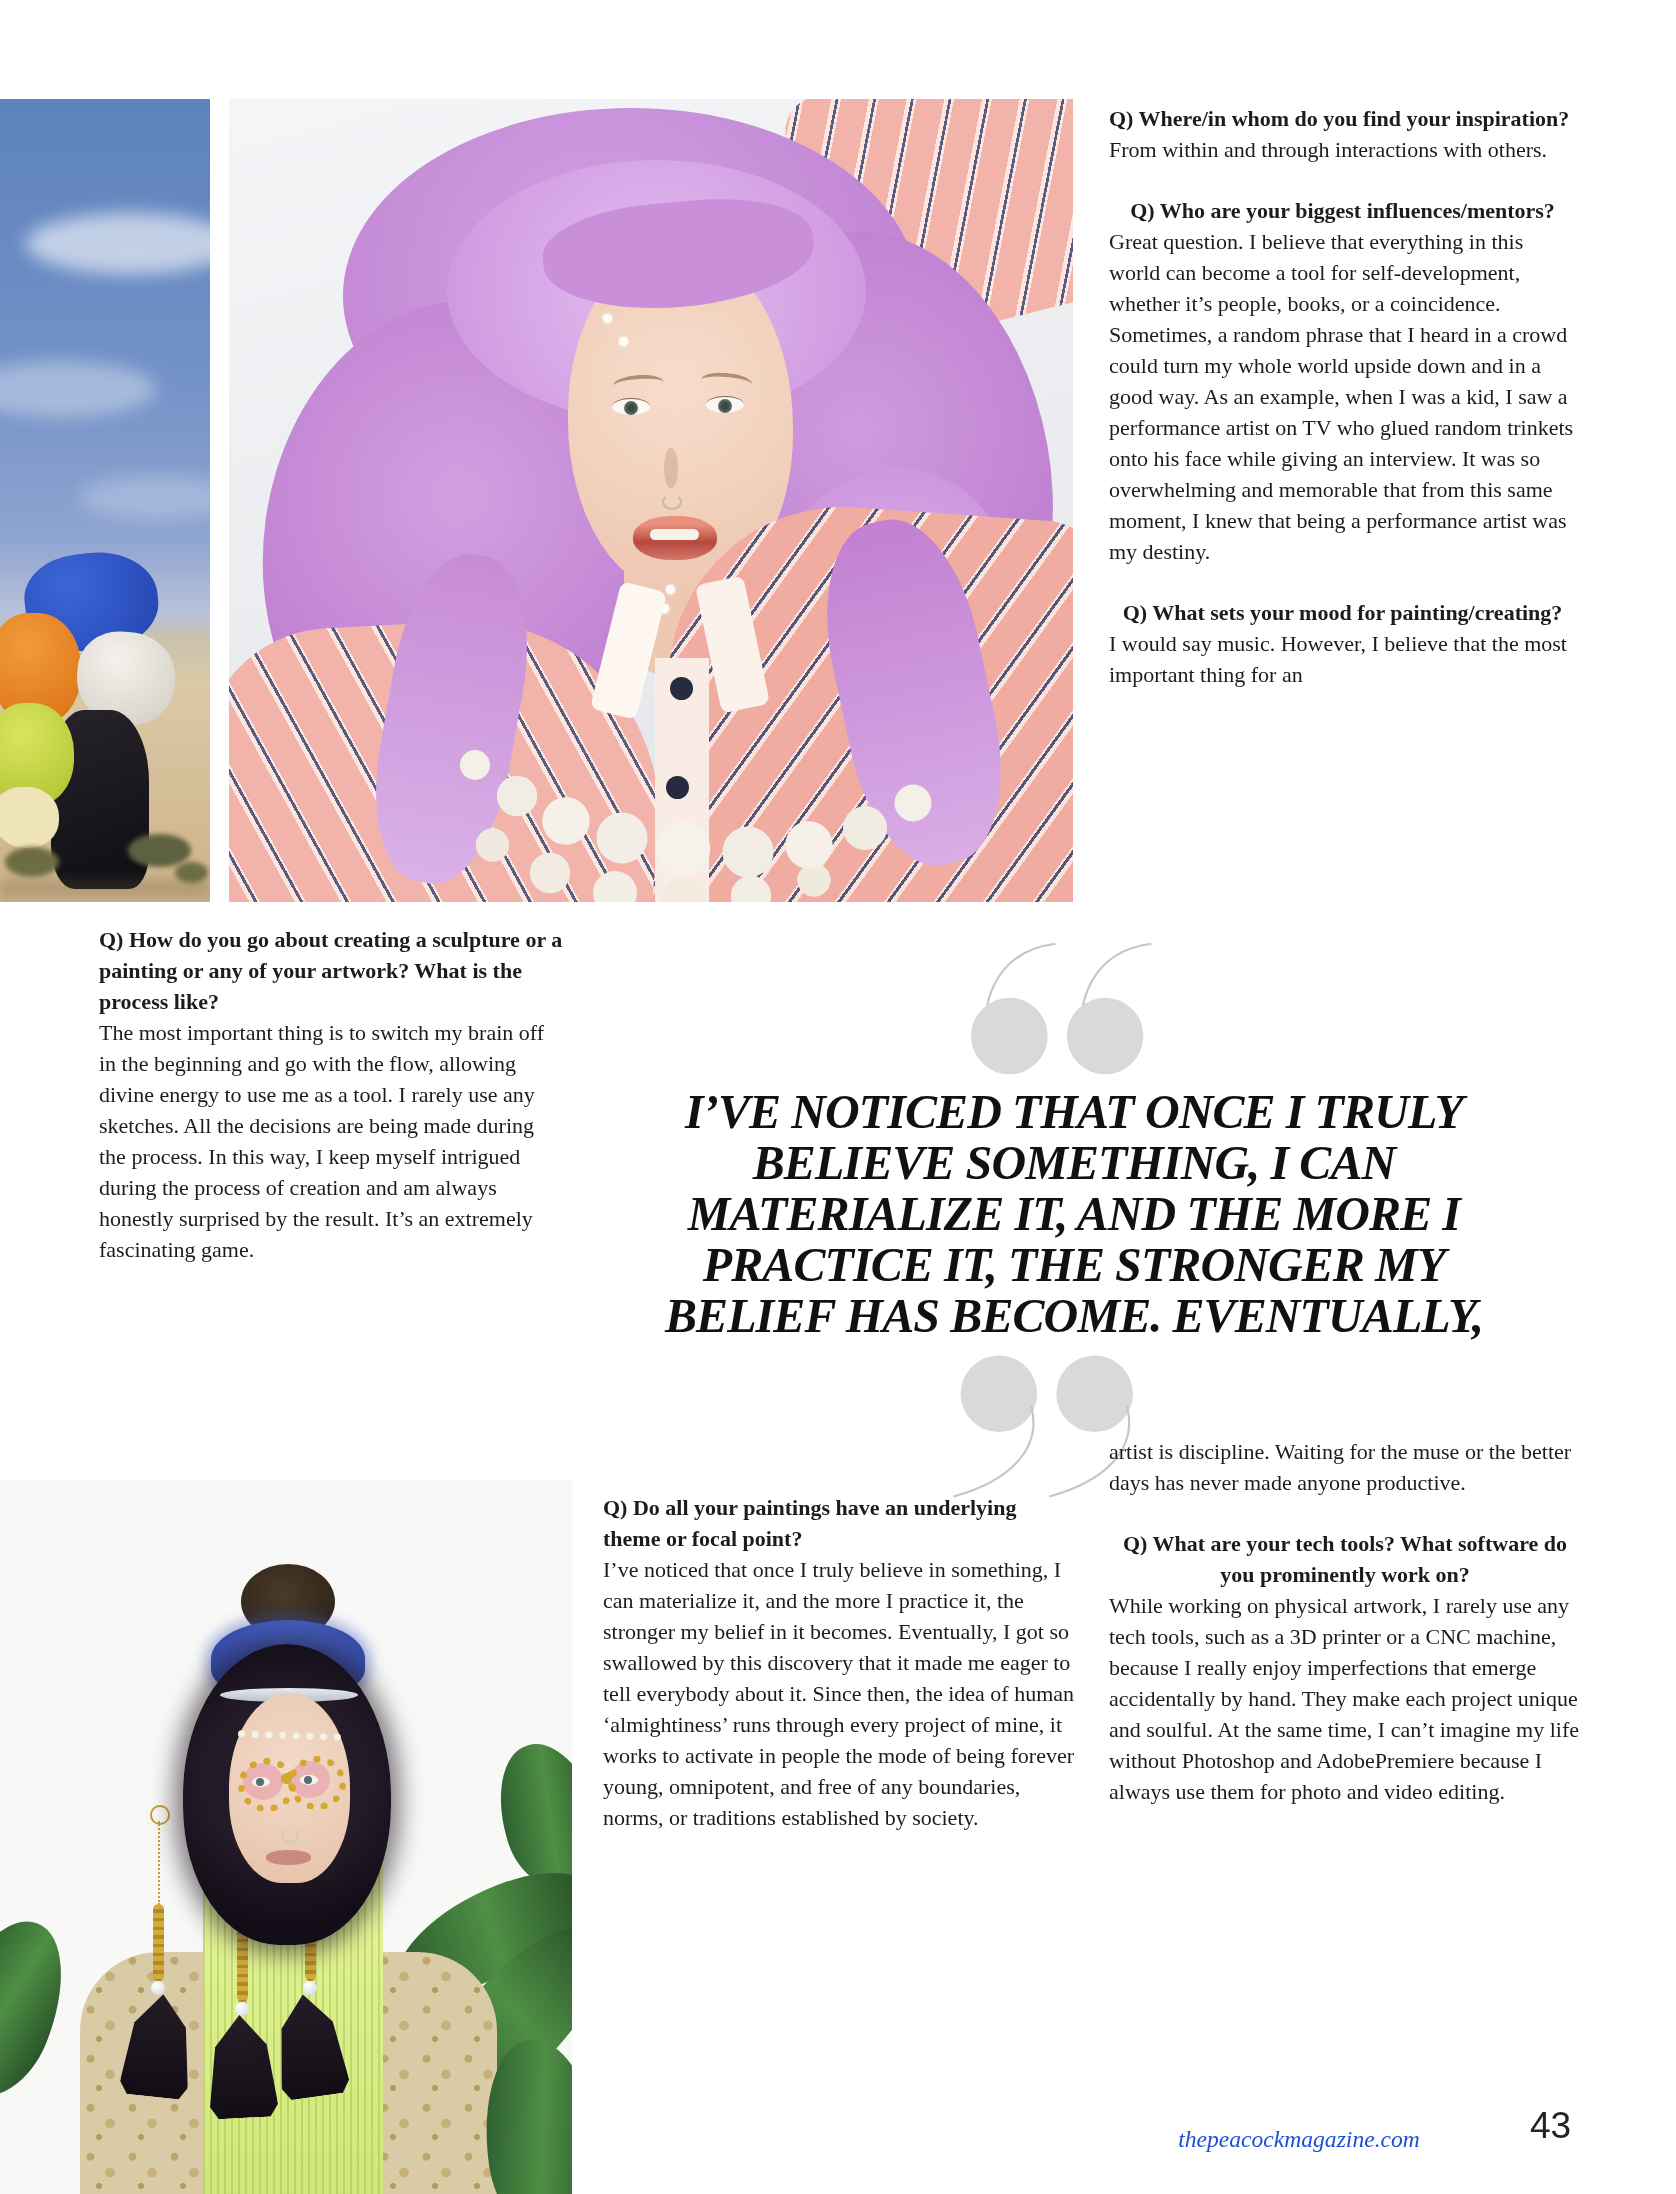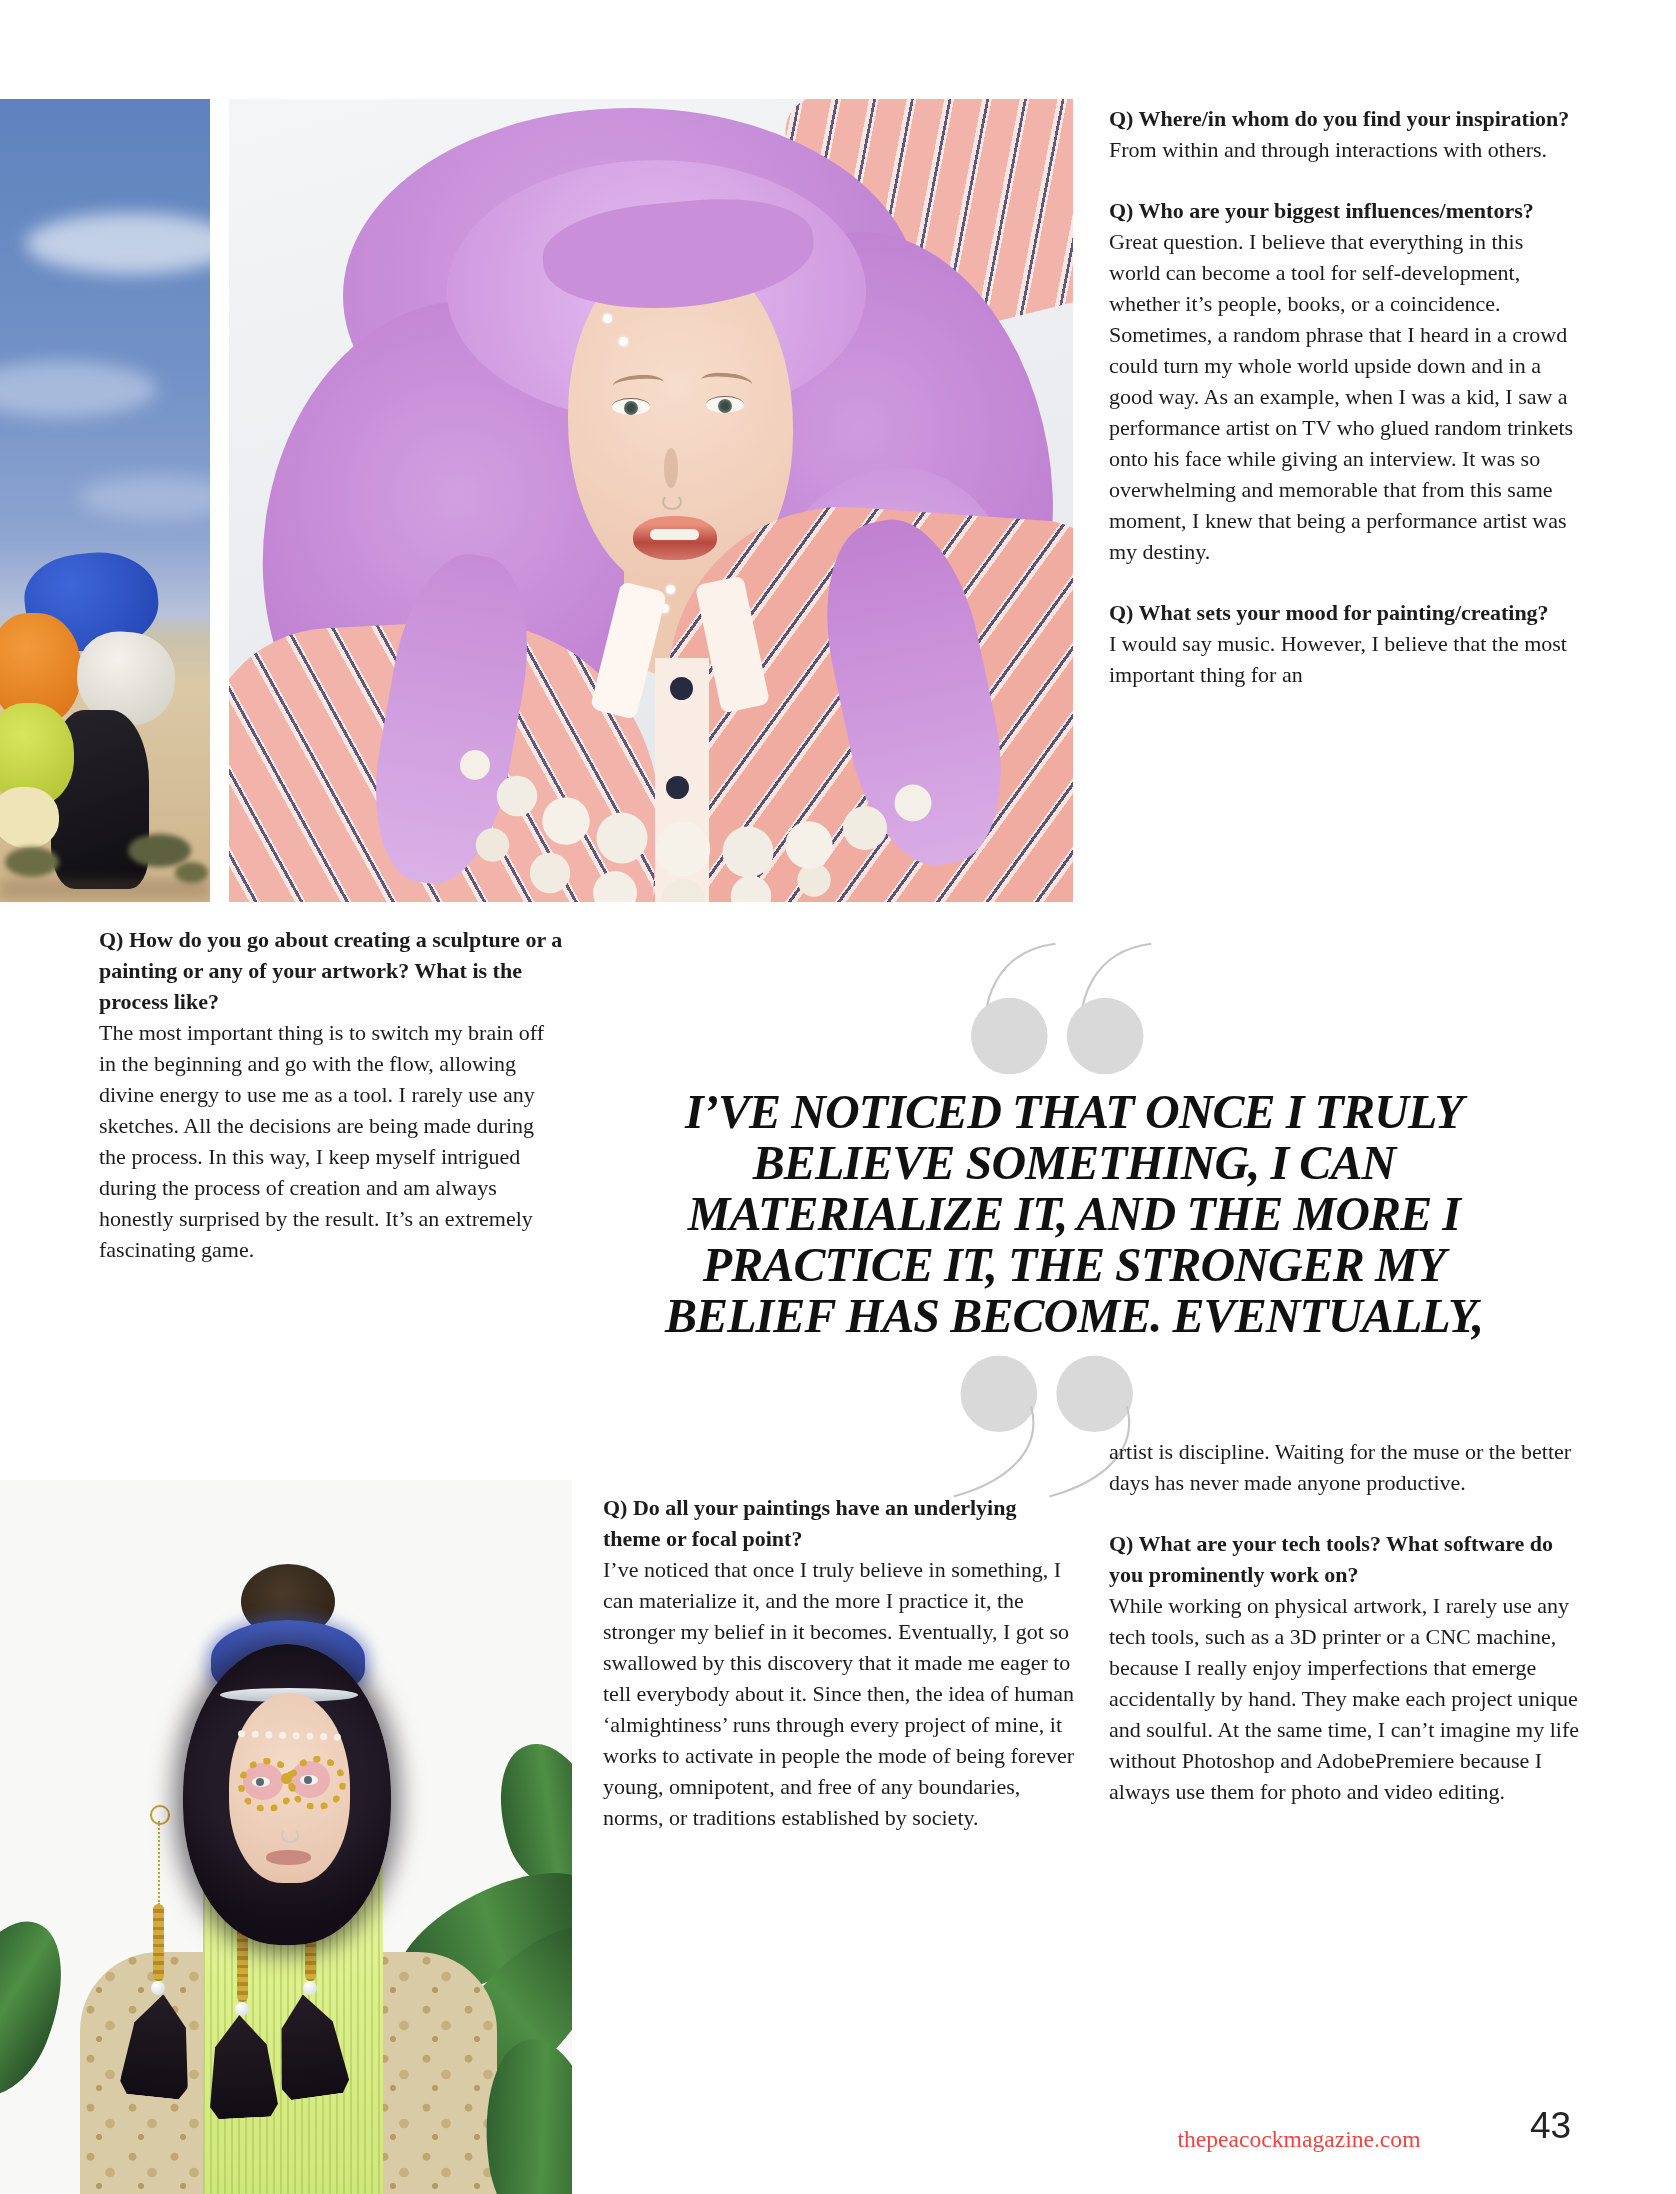--- a/index.html
+++ b/index.html
@@ -4,31 +4,31 @@
 <title>Magazine Spread</title>
 <style>
   html,body{margin:0;padding:0;background:#ffffff;}
   .page{position:relative;width:1677px;height:2194px;background:#ffffff;overflow:hidden;
         font-family:"Liberation Serif",serif;color:#1c1c1c;}
 
   
   .col{position:absolute;font-size:22px;line-height:31px;}
   .col p{margin:0;}
   .col p.q{font-weight:bold;}
-  .col p.q:not(:first-child){margin-top:30px;}
+  .col p.q:not(:first-child){margin-top:30px;text-align:center;}
 
   
   .pull-quote{position:absolute;left:603px;top:1086px;width:942px;text-align:center;
               font-weight:bold;font-style:italic;font-size:48px;line-height:51px;
               letter-spacing:-0.9px;color:#111;}
   .quote-mark{position:absolute;}
 
   
   .footer-url{position:absolute;left:1155px;top:2126px;width:288px;text-align:center;
-              font-size:23.6px;color:#ef4444;}
+              font-style:italic;font-size:23.6px;color:#1d4ed8;}
   .page-number{position:absolute;left:1530px;top:2105px;font-family:"Liberation Sans",sans-serif;
                font-size:37px;color:#242424;}
 
   
   .photo{position:absolute;overflow:hidden;}
   .photo *{position:absolute;}
 
   
   .rocks{left:0;top:99px;width:210px;height:803px;
     background:linear-gradient(180deg,#5d82bd 0%,#7392c7 35%,#8fa5d1 55%,#b7c1da 64%,#c9c2ac 67%,#dbc9a6 73%,#cdb289 100%);}

